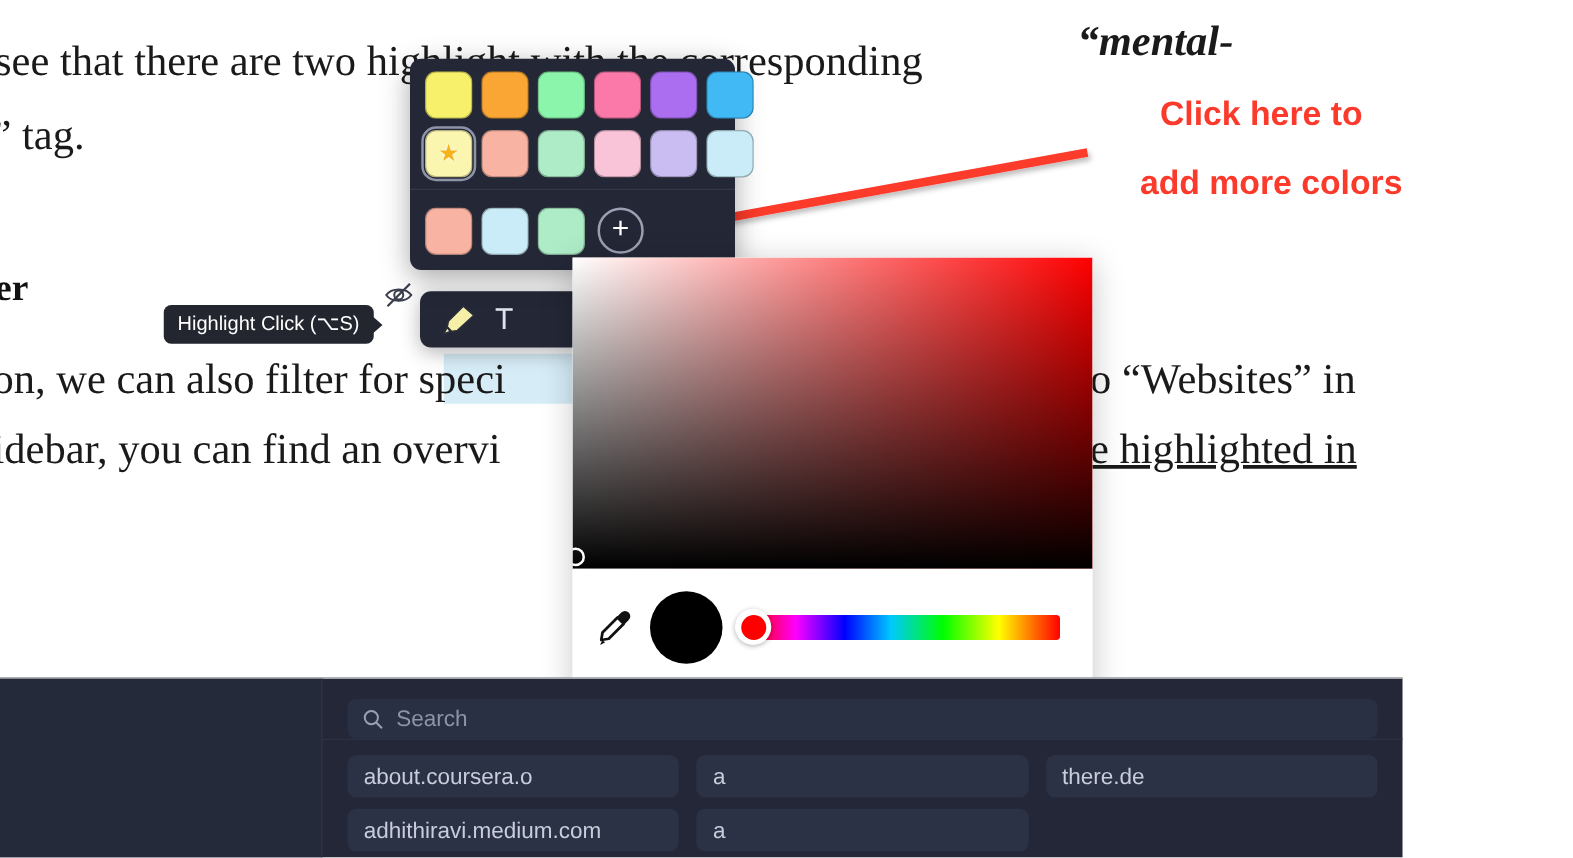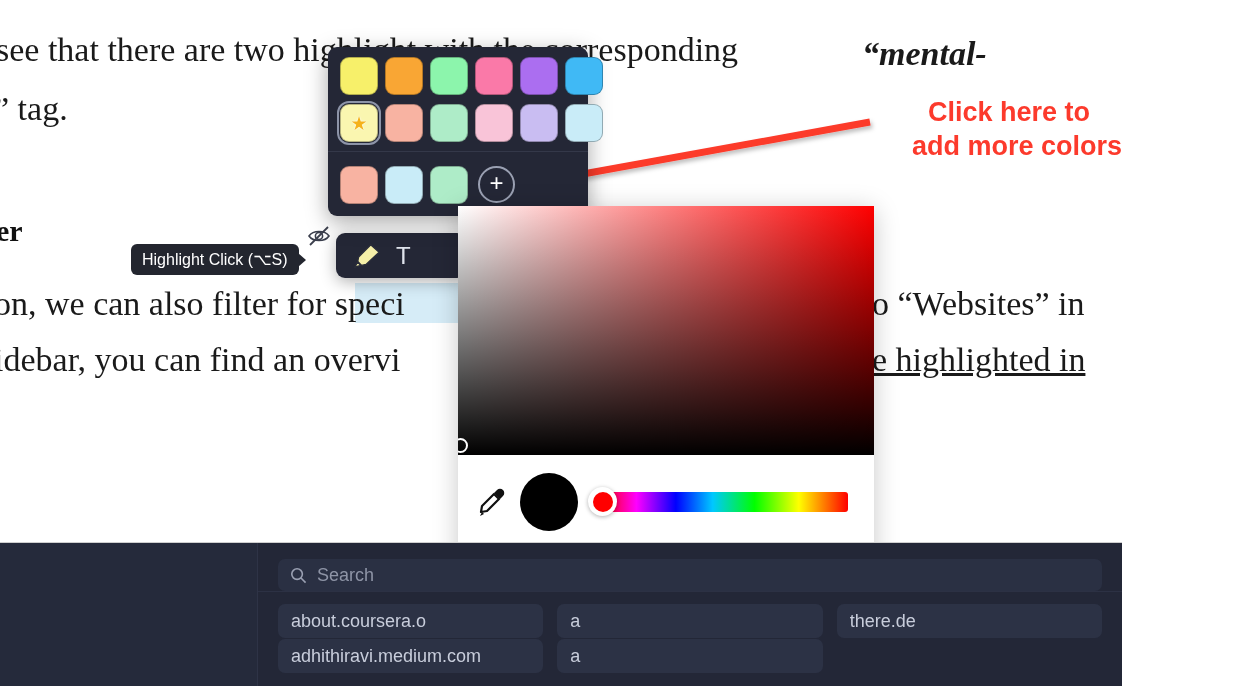--- a/index.html
+++ b/index.html
@@ -365,21 +365,21 @@
     box-sizing: border-box;
   }
   .search-icon { width: 17px; height: 17px; flex: 0 0 auto; }
   .search-ph {
     color: #8e94a6;
     font-size: 18px;
   }
   .domain-grid {
     display: grid;
     grid-template-columns: repeat(3, 1fr);
-    gap: 1px 14px;
+    gap: 9px 14px;
     padding: 12px 20px 0 20px;
   }
   .domain-chip {
     background: #2c3245;
     border-radius: 7px;
     height: 34px;
     display: flex;
     align-items: center;
     padding: 0 13px;
     color: #c8cddb;
@@ -388,21 +388,21 @@
     overflow: hidden;
     box-sizing: border-box;
   }
 </style>
 </head>
 <body>
 
 <div class="doc-layer">
 
   <div class="doc-line" style="left:-4px; top:33px;">see that there are two highlight with the corresponding</div>
-  <div class="doc-line bolditalic" style="left:862px; top:37px;">“mental-</div>
+  <div class="doc-line bolditalic" style="left:862px; top:17px;">“mental-</div>
 
   <div class="doc-line" style="left:-6px; top:92px;">” tag.</div>
 
   <div class="doc-heading" style="left:-4px; top:214px;">er</div>
 
   <div class="hl-blue" style="left:355px; top:283px; width:300px; height:40px;"></div>
 
   <div class="doc-line" style="left:-6px; top:287px;">on, we can also filter for speci</div>
   <div class="doc-line" style="left:872px; top:287px;">o “Websites” in</div>
 
@@ -415,21 +415,21 @@
     <filter id="sh" x="-20%" y="-20%" width="150%" height="150%">
       <feDropShadow dx="2" dy="3" stdDeviation="2" flood-color="#000" flood-opacity="0.25"></feDropShadow>
     </filter>
   </defs>
   <g filter="url(#sh)">
     <line x1="375" y1="14" x2="55" y2="72" stroke="#fc3a2c" stroke-width="7"></line>
     <polygon points="10,74 58,55 54,88" fill="#fc3a2c"></polygon>
   </g>
 </svg>
 
-<div class="annot-text" style="left:884px; top:93px; width:250px;">Click here to</div>
+<div class="annot-text" style="left:884px; top:72px; width:250px;">Click here to</div>
 <div class="annot-text" style="left:872px; top:127px; width:250px;text-align:right;">add more colors</div>
 
 <svg class="eye-slash" viewBox="0 0 26 26">
   <path d="M3 13 C7 7, 19 7, 23 13 C19 19, 7 19, 3 13 Z" fill="none" stroke="#3b3f4d" stroke-width="1.6"></path>
   <circle cx="13" cy="13" r="3.6" fill="none" stroke="#3b3f4d" stroke-width="1.6"></circle>
   <line x1="4" y1="22" x2="22" y2="4" stroke="#3b3f4d" stroke-width="1.8"></line>
 </svg>
 
 <div class="toolbar">
   <svg class="hl-pen" viewBox="0 0 32 32">

